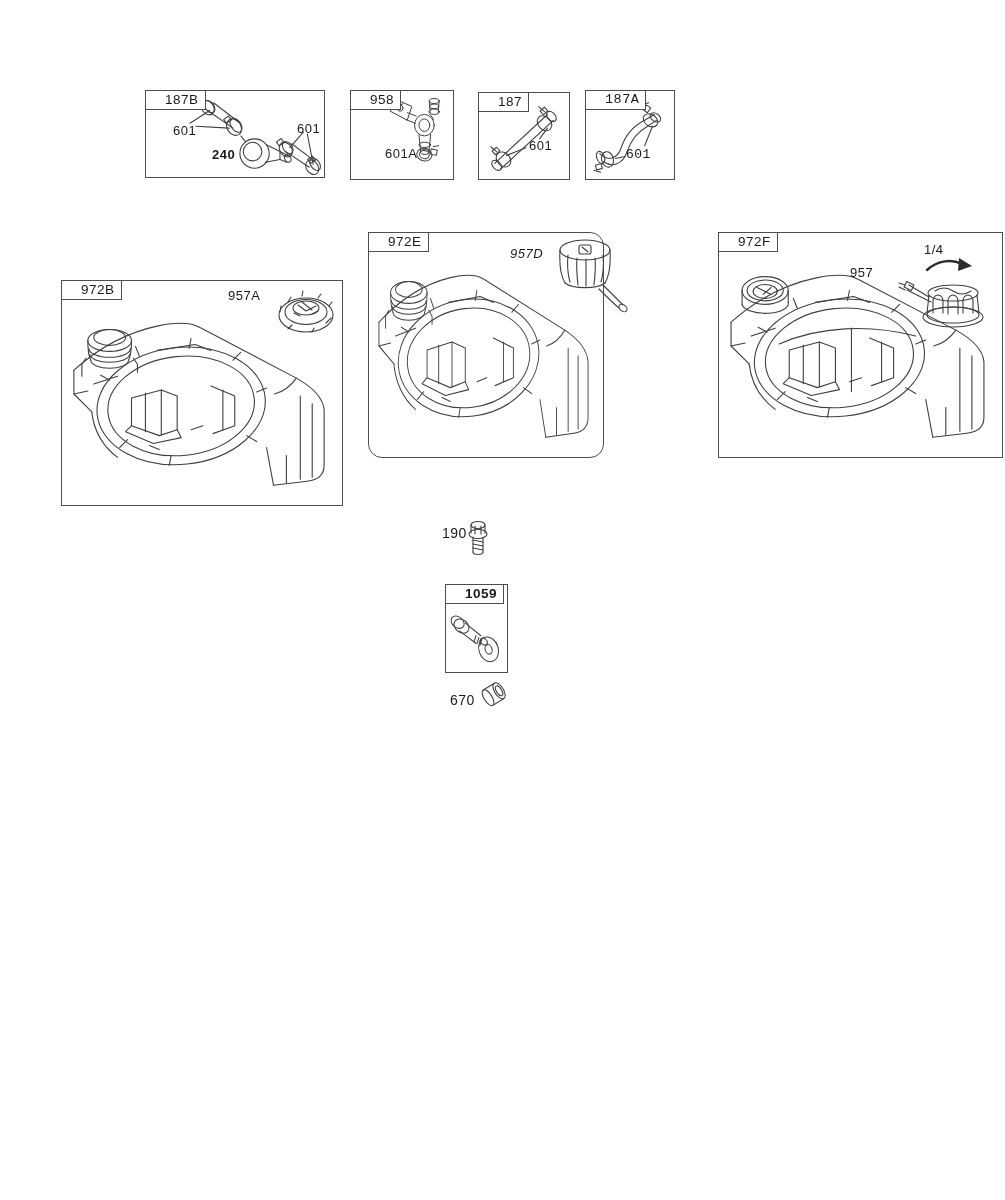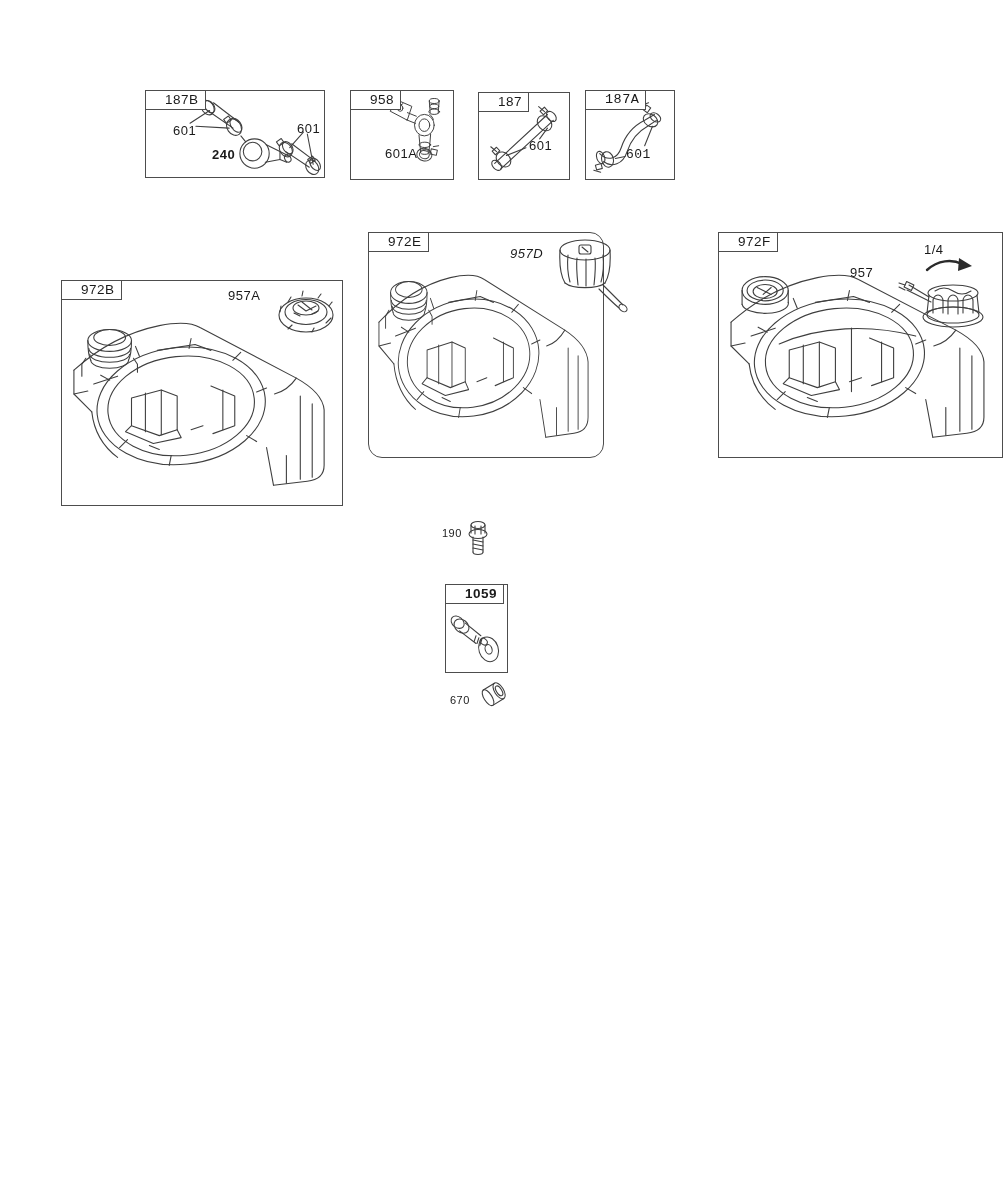--- a/index.html
+++ b/index.html
@@ -2,21 +2,21 @@
 <html><head>
 <meta charset="utf-8">
 <style>
   html,body{margin:0;padding:0;background:#ffffff;}
   #page{position:relative;width:1005px;height:1200px;background:#ffffff;
         font-family:"Liberation Sans",sans-serif;color:#1a1a1a;overflow:hidden;}
   .panel{position:absolute;border:1px solid #4d4d4d;background:#ffffff;box-sizing:border-box;}
   .tag{position:absolute;top:-1px;left:-1px;border:1px solid #4d4d4d;background:#ffffff;
        padding:1px 6px 2px 19px;font-size:13.5px;line-height:15px;letter-spacing:0.5px;}
   .callout{position:absolute;font-size:13px;line-height:14px;letter-spacing:0.5px;white-space:nowrap;}
-  .loose-label{position:absolute;font-size:11px;line-height:14px;letter-spacing:0.5px;}
+  .loose-label{position:absolute;font-size:14px;line-height:14px;letter-spacing:0.5px;}
   svg.art{position:absolute;left:0;top:0;width:100%;height:100%;}
   svg.spot{position:absolute;}
   .ln{fill:none;stroke:#3f3f3f;stroke-width:1.1;stroke-linecap:round;stroke-linejoin:round;}
   .lnb{fill:none;stroke:#2b2b2b;stroke-width:2.4;stroke-linecap:round;}
   .fillhead{fill:#2b2b2b;stroke:none;}
 </style>
 </head>
 <body>
 
 <div id="page">

